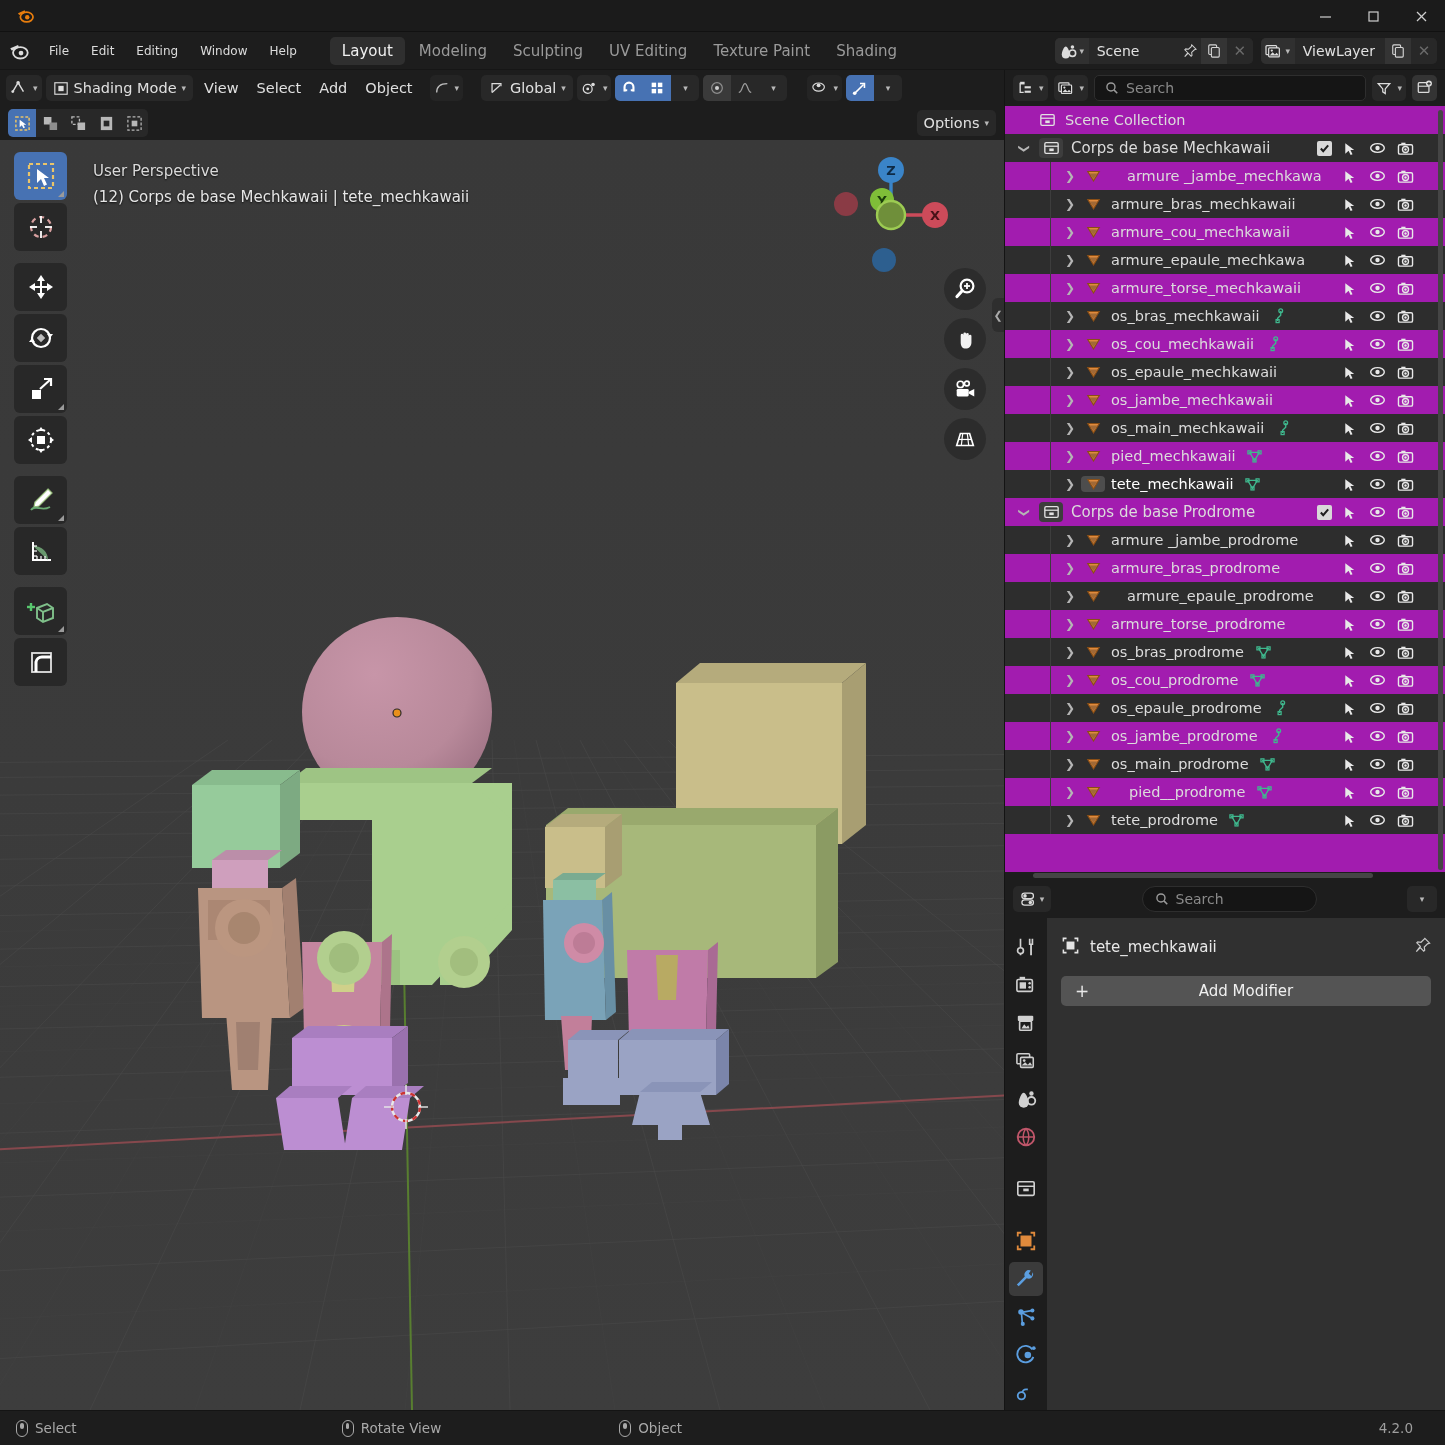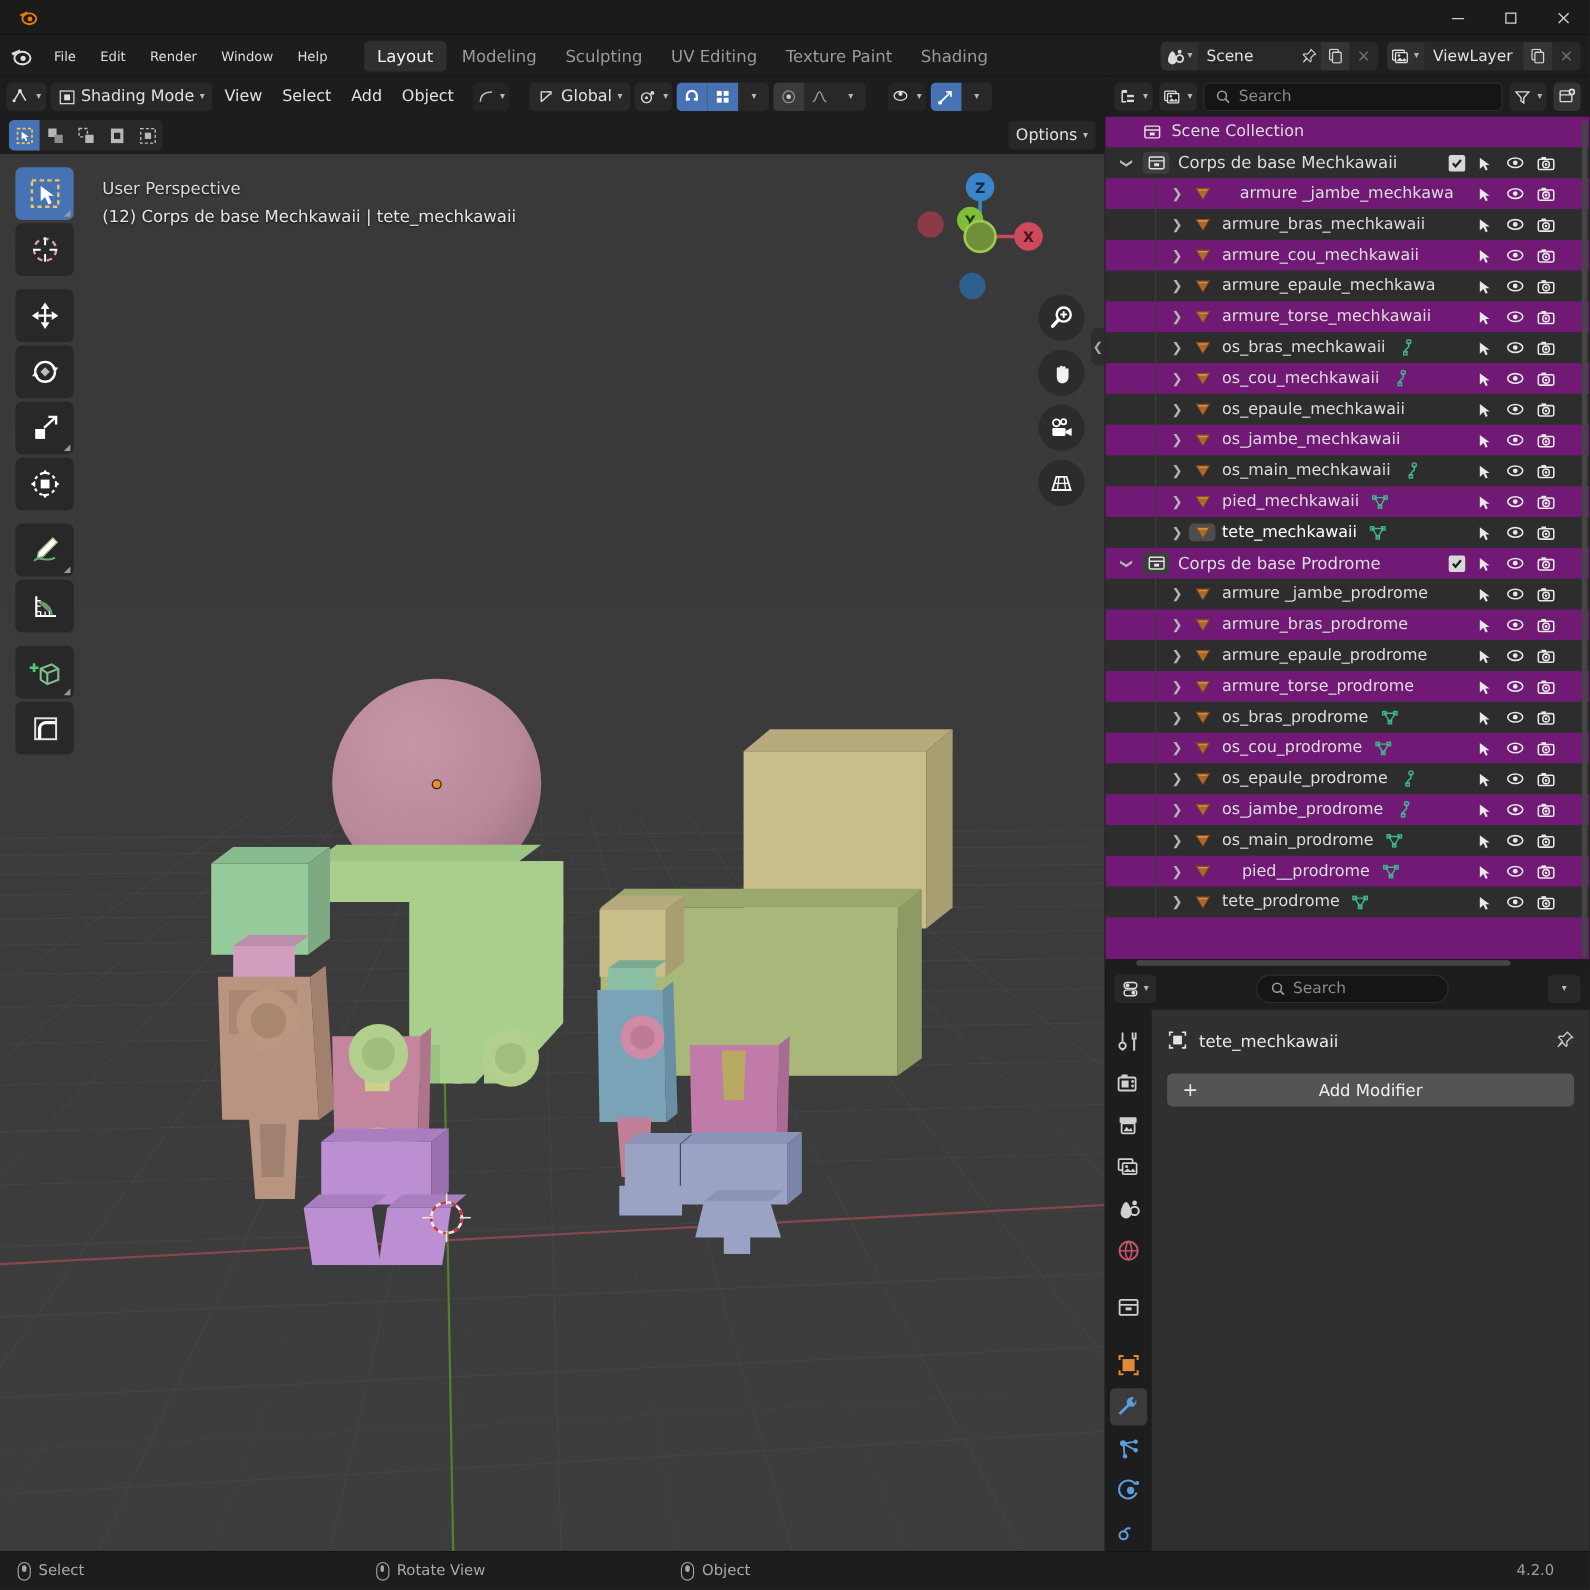--- a/index.html
+++ b/index.html
@@ -72,21 +72,21 @@
   
   #gizmo{ position:absolute; right:62px; top:18px; width:110px; height:110px;}
   #vp-nav{ position:absolute; right:18px; top:128px; display:flex; flex-direction:column; gap:8px;}
   .navbtn{ width:42px;height:42px;border-radius:50%; background:#2c2c2c; display:flex;align-items:center;justify-content:center;}
   #collapse-arrow{ position:absolute; right:0px; top:158px; width:12px; height:34px; background:#2e2e2e; border-radius:6px 0 0 6px; display:flex; align-items:center; justify-content:center; color:#aaa; font-size:11px;}
 
   
   #outliner{ height:830px; background:#1d1d1d; display:flex; flex-direction:column; border-left:1px solid #141414;}
   #ol-header{ height:36px; display:flex; align-items:center; gap:6px; padding:0 8px; background:#1d1d1d;}
   .ol-search{ flex:1; height:26px; background:#151515; border:1px solid #2e2e2e; border-radius:5px; display:flex; align-items:center; gap:7px; padding:0 10px; color:#8a8a8a; font-size:14px;}
-  #ol-body{ flex:1; overflow:hidden; background:#701a75; position:relative;}
+  #ol-body{ flex:1; overflow:hidden; background:#a21caf; position:relative;}
   .olrow{ height:28px; display:flex; align-items:center; position:relative; padding-left:8px; }
   .olrow.alt{ background:#2d2d2d;}
   .olrow .disc{ width:22px; display:flex; align-items:center; justify-content:center; color:#b0b0b0; font-size:12px;}
   .olrow .ic{ width:24px; display:flex; align-items:center; justify-content:center;}
   .olrow .nm{ font-size:14.5px; color:#dcdcdc; white-space:nowrap; overflow:hidden; }
   .olrow .datic{ width:26px; display:flex; align-items:center; justify-content:center; margin-left:6px;}
   .olrow .right-ic{ position:absolute; display:flex; align-items:center; gap:0px;}
   .olrow .ric{ width:28px; display:flex; align-items:center; justify-content:center;}
   .olrow .ckbx{ position:absolute; left:310px; width:15px; height:15px; background:#d8d8d8; border-radius:2px; display:flex; align-items:center; justify-content:center;}
   .treeline{ position:absolute; left:45px; top:0; bottom:0; width:1px; background:#3d3d3d;}
@@ -153,21 +153,21 @@
 <div id="topbar">
   <span class="logo">
     <svg width="22" height="22" viewBox="0 0 24 24">
         <ellipse cx="13.5" cy="14" rx="8" ry="6.2" fill="none" stroke="#dcdcdc" stroke-width="2"></ellipse>
         <circle cx="14.2" cy="14.2" r="2.6" fill="#dcdcdc"></circle>
         <path d="M2.5 9 L11 5.5 L12 8.5 L4 11.5 Z" fill="#dcdcdc"></path>
       </svg>
   </span>
   <span class="menu-item">File</span>
   <span class="menu-item">Edit</span>
-  <span class="menu-item">Render</span>
+  <span class="menu-item">Editing</span>
   <span class="menu-item">Window</span>
   <span class="menu-item">Help</span>
 
   <span class="wtabs">
     <span class="wtab active">Layout</span>
     <span class="wtab">Modeling</span>
     <span class="wtab">Sculpting</span>
     <span class="wtab">UV Editing</span>
     <span class="wtab">Texture Paint</span>
     <span class="wtab">Shading</span>
@@ -1379,21 +1379,21 @@
               <span class="treeline"></span>
               <span class="disc" style="margin-left:46px">
                 <span style="font-size:12px;color:#b5b5b5">❯</span>
               </span>
               <span class="ic">
                 <svg width="17" height="16" viewBox="0 0 18 18">
                   <path d="M2.5 4 H15.5 L9 14.5 Z" fill="#e08a3c" stroke="#8a4f16" stroke-width="1.2"></path>
                   <path d="M4.6 6.2 H13.4 L9 12.3 Z" fill="#2c2c2c" opacity="0.35"></path>
                 </svg>
               </span>
-              <span class="nm" style="margin-left:6px;max-width:228px">armure_epaule_prodrome</span>
+              <span class="nm" style="margin-left:22px;max-width:228px">armure_epaule_prodrome</span>
               <span class="datic"></span>
               <span class="right-ic" style="left: 330px;">
                 <span class="ric">
                   <svg width="15" height="15" viewBox="0 0 16 16">
                     <path d="M3.5 2.5 L3.5 13.5 L7 10.3 L9.2 15 L11.2 14 L9 9.6 L13 9.6 Z" fill="#e8e8e8"></path>
                   </svg>
                 </span>
                 <span class="ric">
                   <svg width="17" height="14" viewBox="0 0 18 14">
                     <ellipse cx="9" cy="7" rx="7.2" ry="4.6" fill="none" stroke="#e8e8e8" stroke-width="1.5"></ellipse>

